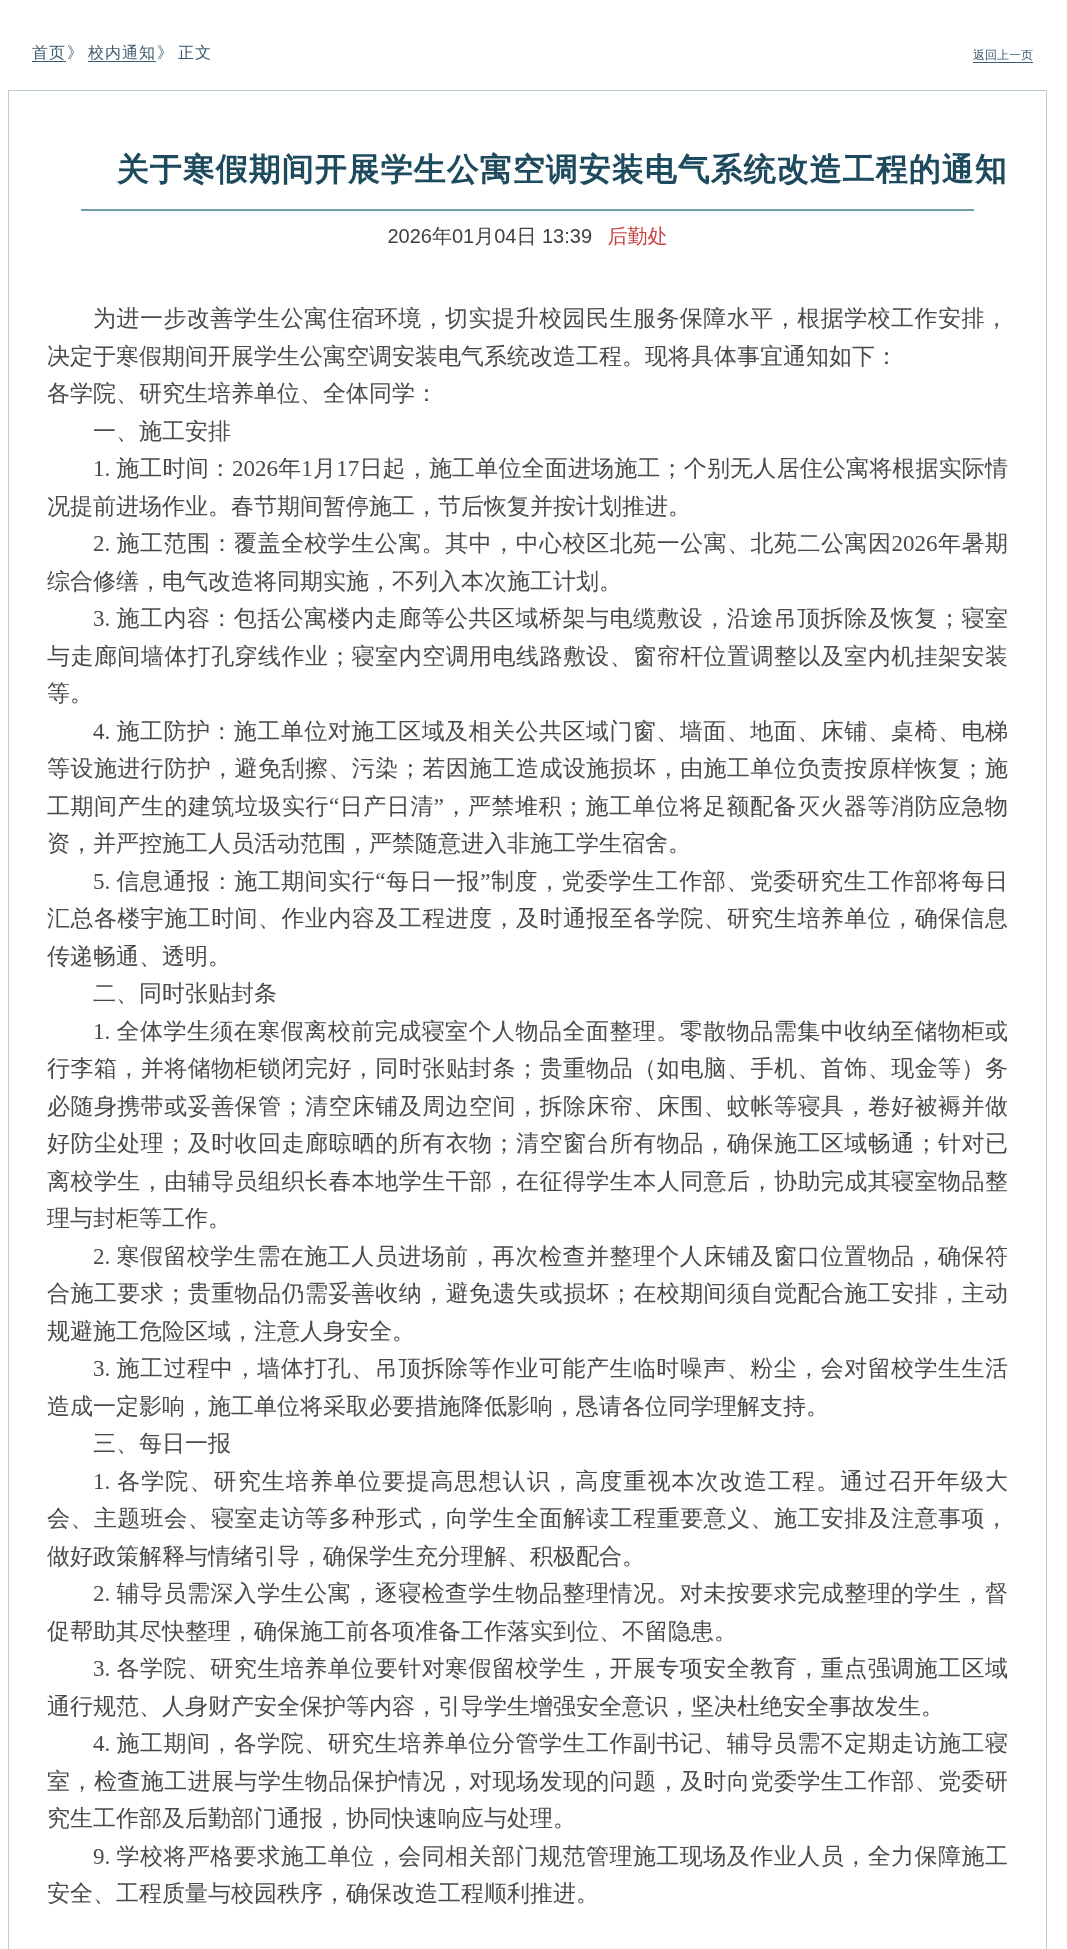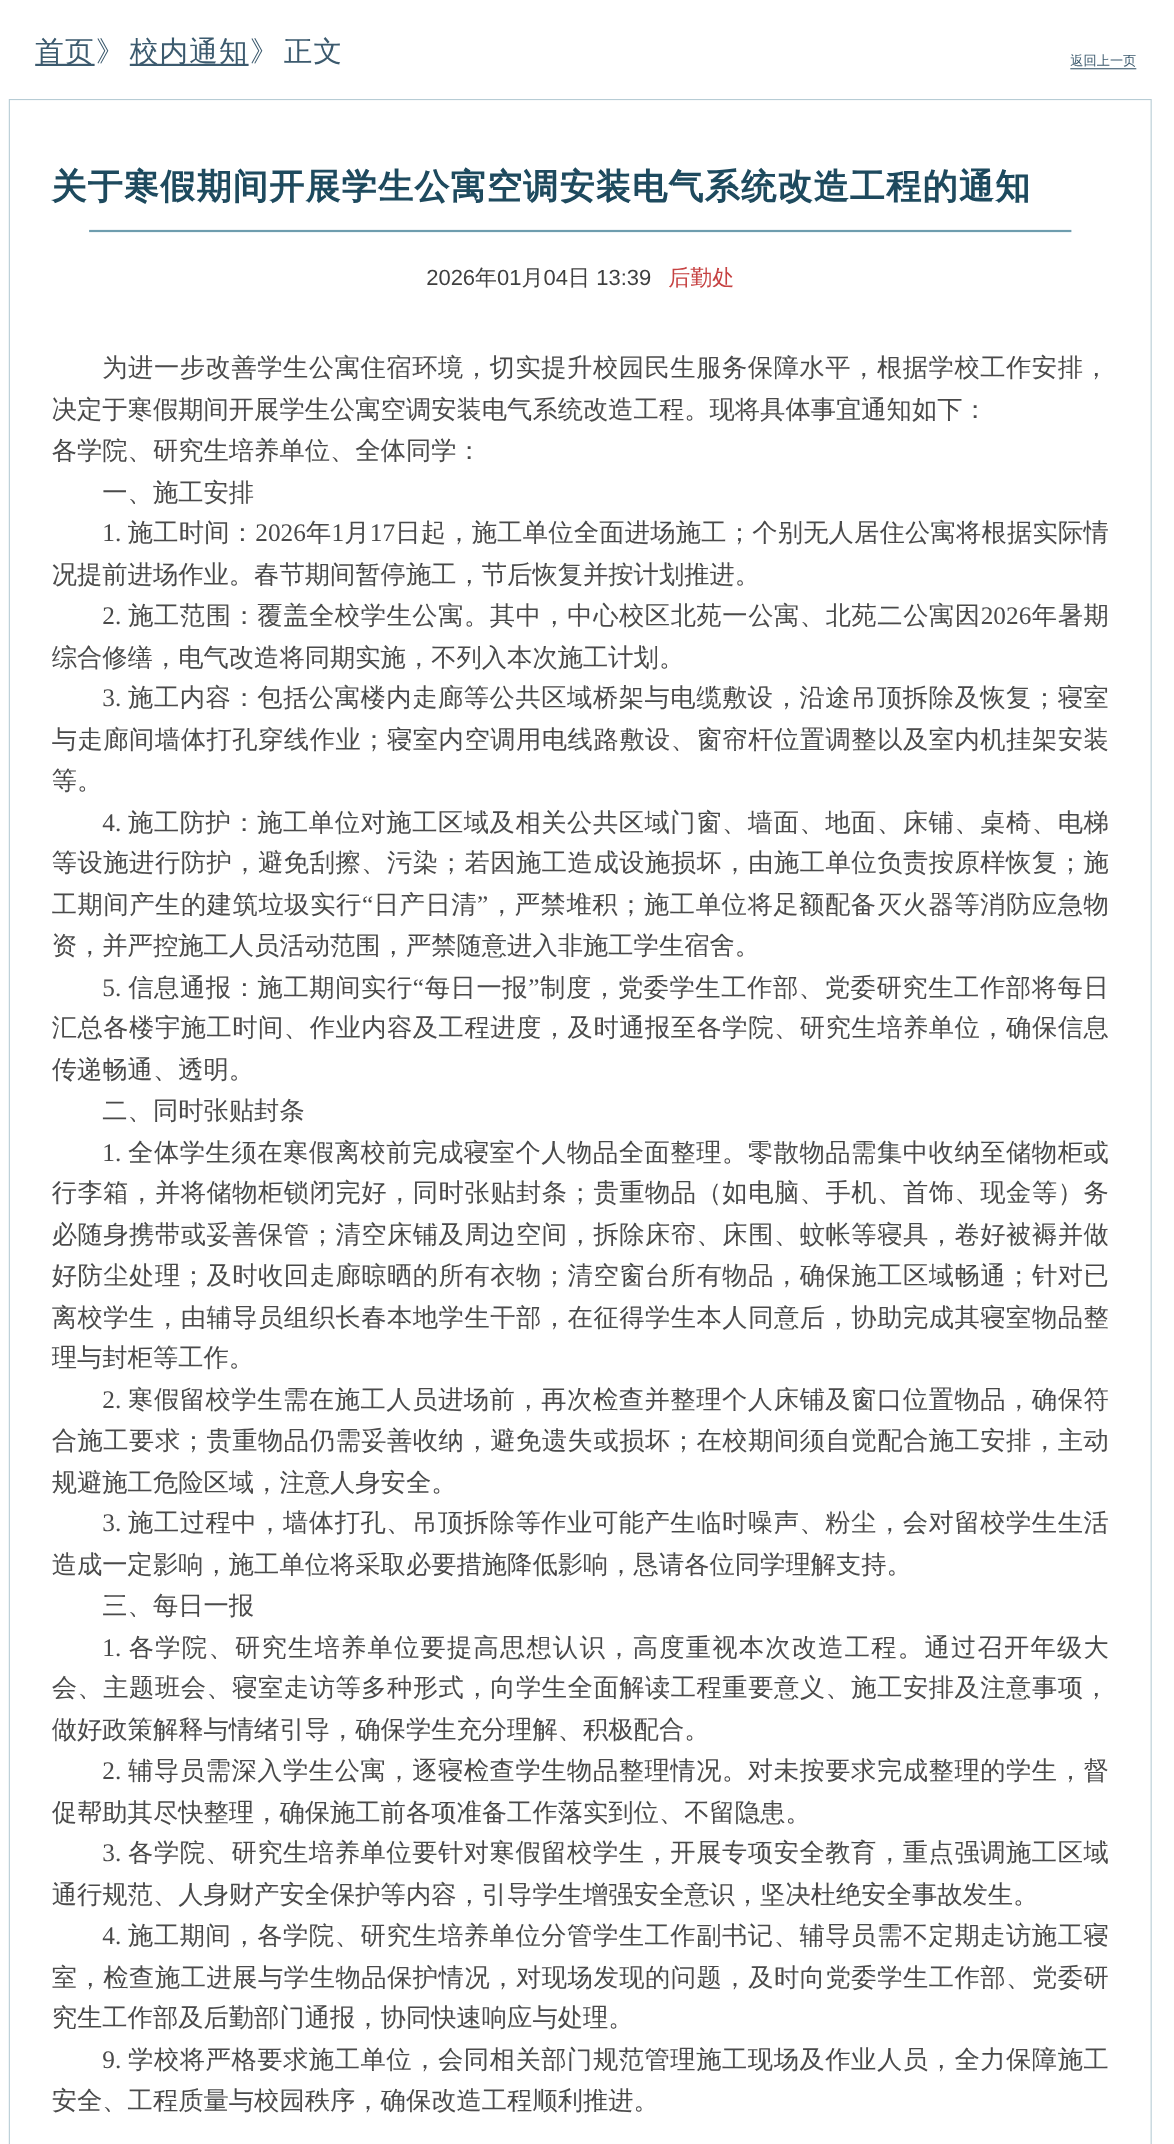--- a/index.html
+++ b/index.html
@@ -22,21 +22,21 @@
   }
   .page{width:1067px;min-height:1949px;}
   .topbar{
     display:flex;
     justify-content:space-between;
     align-items:flex-end;
     padding:34px 34px 0 32px;
     height:64px;
   }
   .breadcrumb{
-    font-size:26px;
+    font-size:16px;
     color:var(--link-color);
     letter-spacing:1px;
     white-space:nowrap;
   }
   .breadcrumb a{
     color:var(--link-color);
     text-decoration:underline;
     text-underline-offset:3px;
     cursor:pointer;
   }
@@ -56,35 +56,35 @@
   .content-box{
     margin:26px 11px 0 8px;
     width:1039px;
     min-height:1859px;
     background:#ffffff;
     border:1px solid var(--box-border);
     padding:30px 38px 40px 38px;
   }
   .title{
     margin-top:26px;
-    text-align:left;
+    text-align:right;
     font-size:32px;
     line-height:44px;
     font-weight:bold;
     color:var(--title-color);
     font-family:"Liberation Sans",sans-serif;
     letter-spacing:1px;
   }
   .title-divider{
     height:2px;
     background:var(--divider-color);
     margin:18px 34px 0 34px;
   }
   .meta{
-    margin-top:28px;
+    margin-top:12px;
     text-align:center;
     font-size:20px;
     color:var(--date-color);
   }
   .meta .dept{
     color:var(--dept-color);
     margin-left:10px;
   }
   .article-body{
     margin-top:50px;

